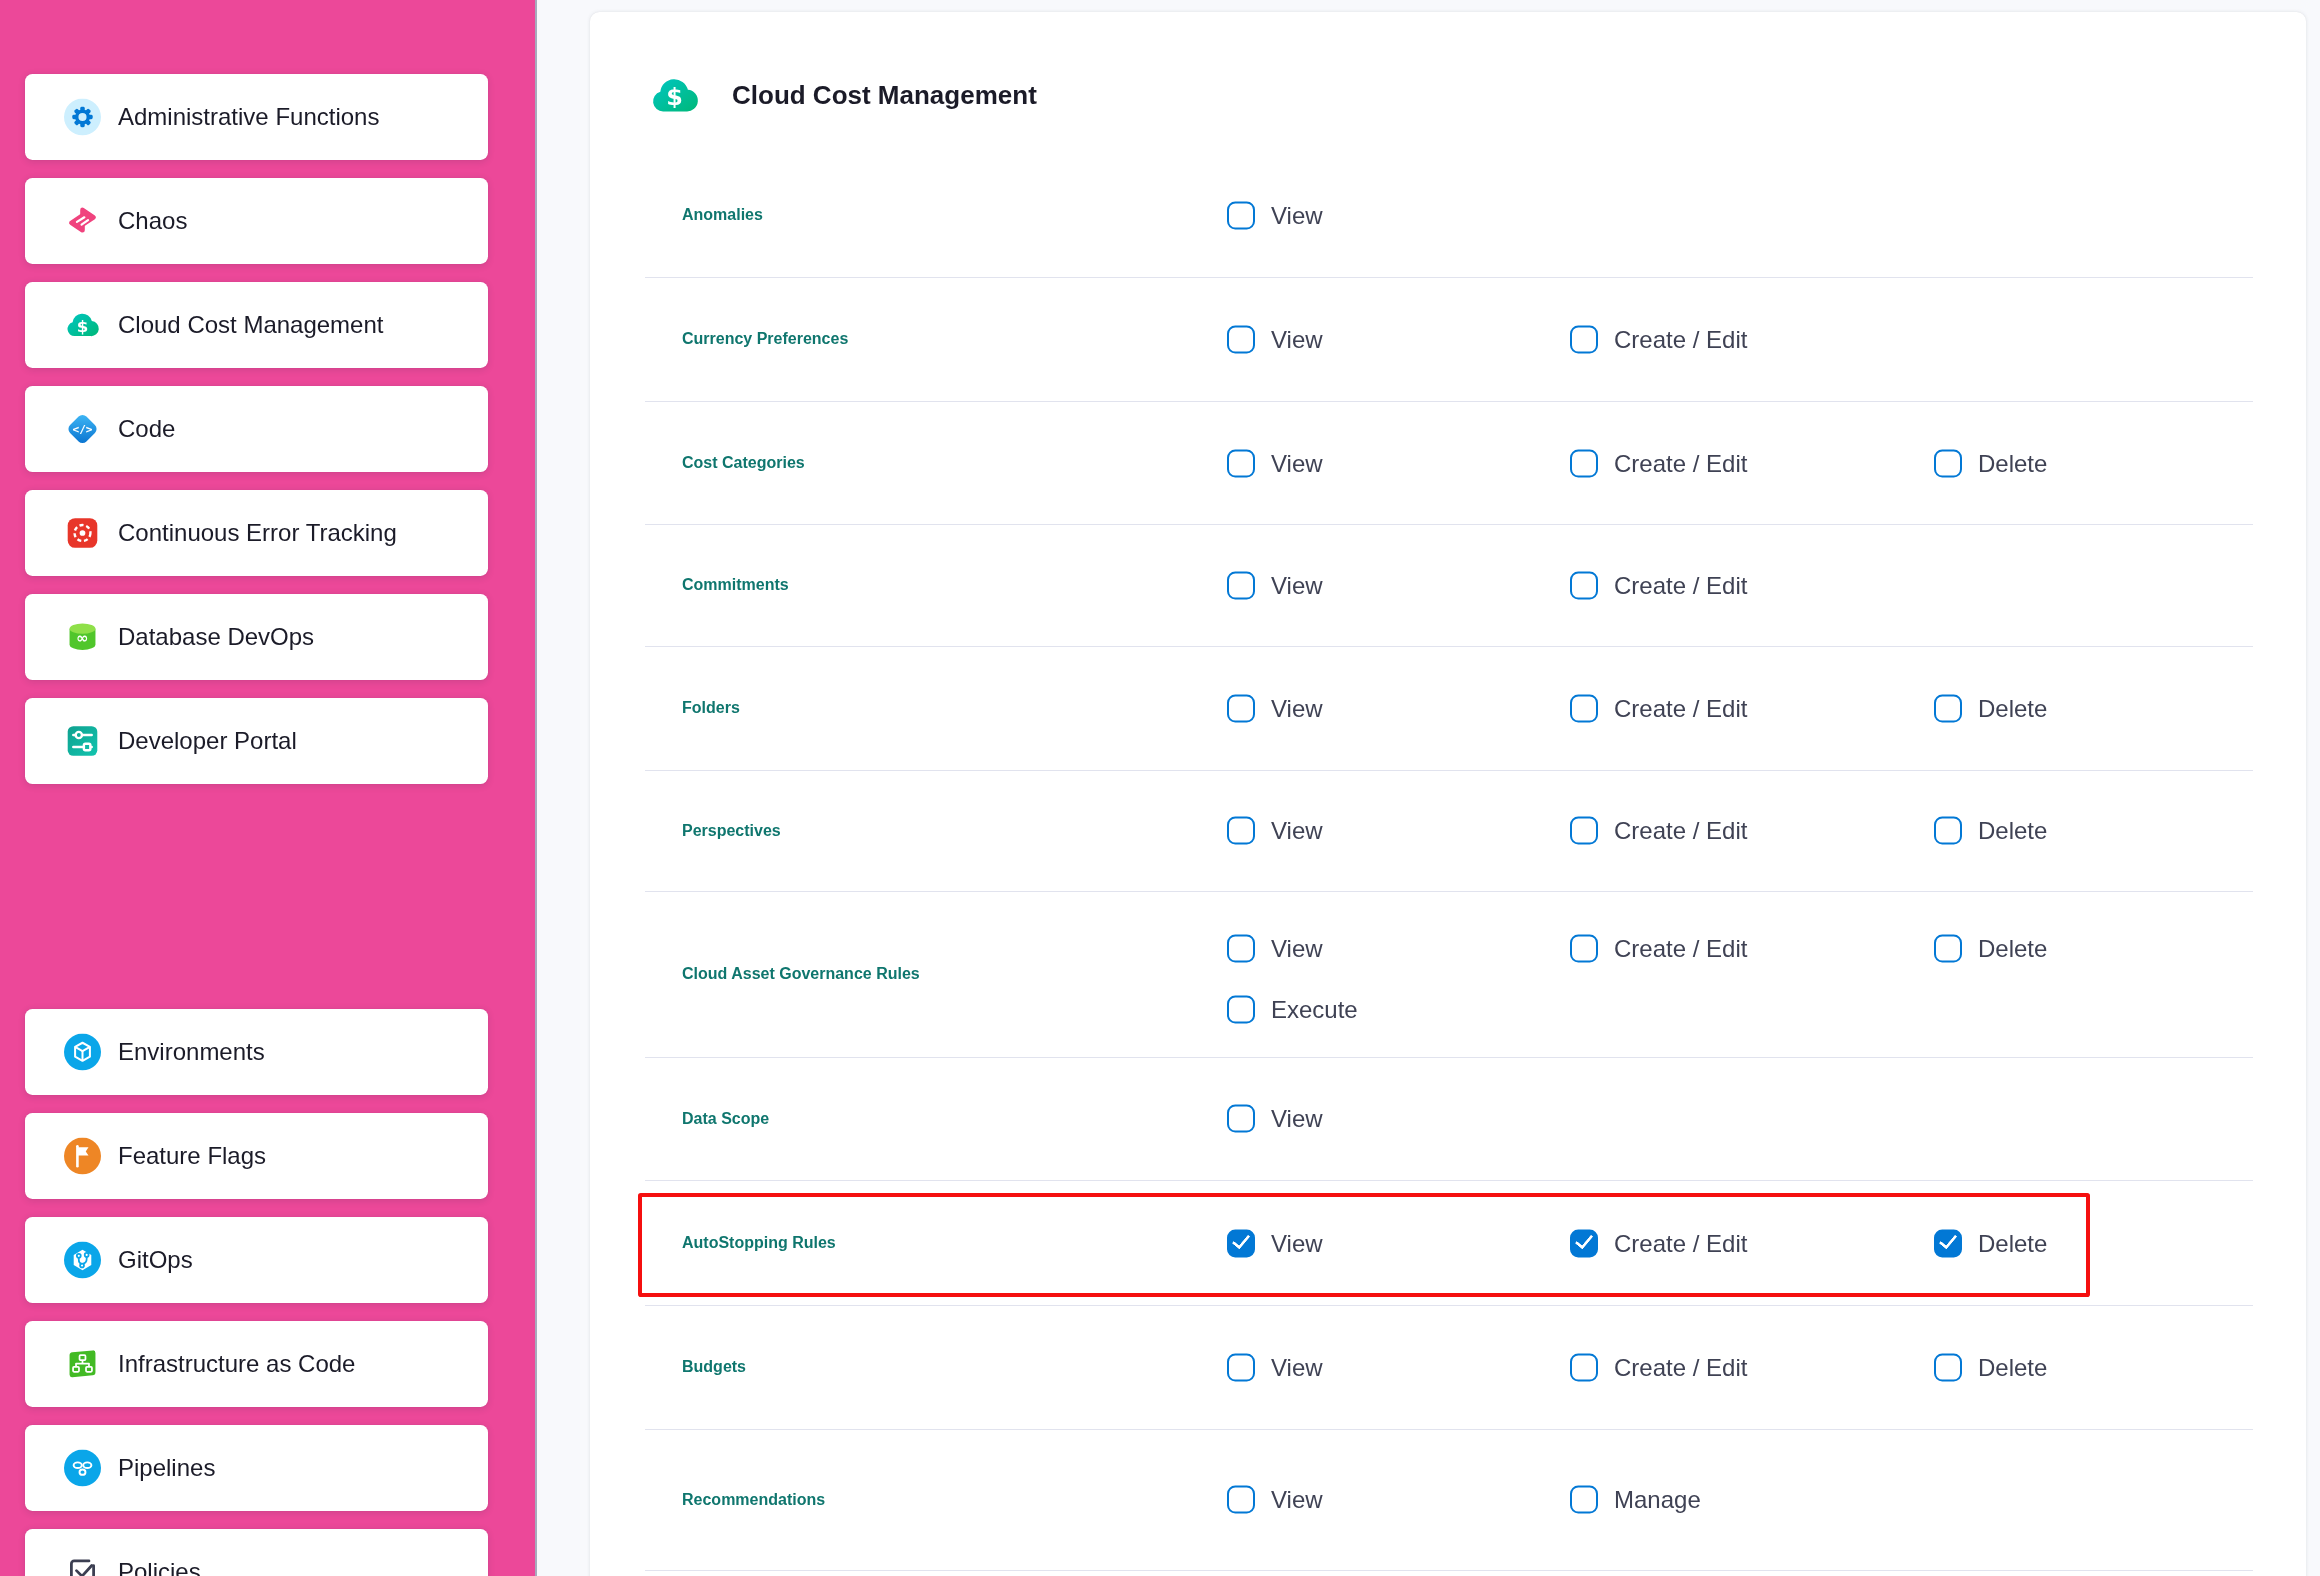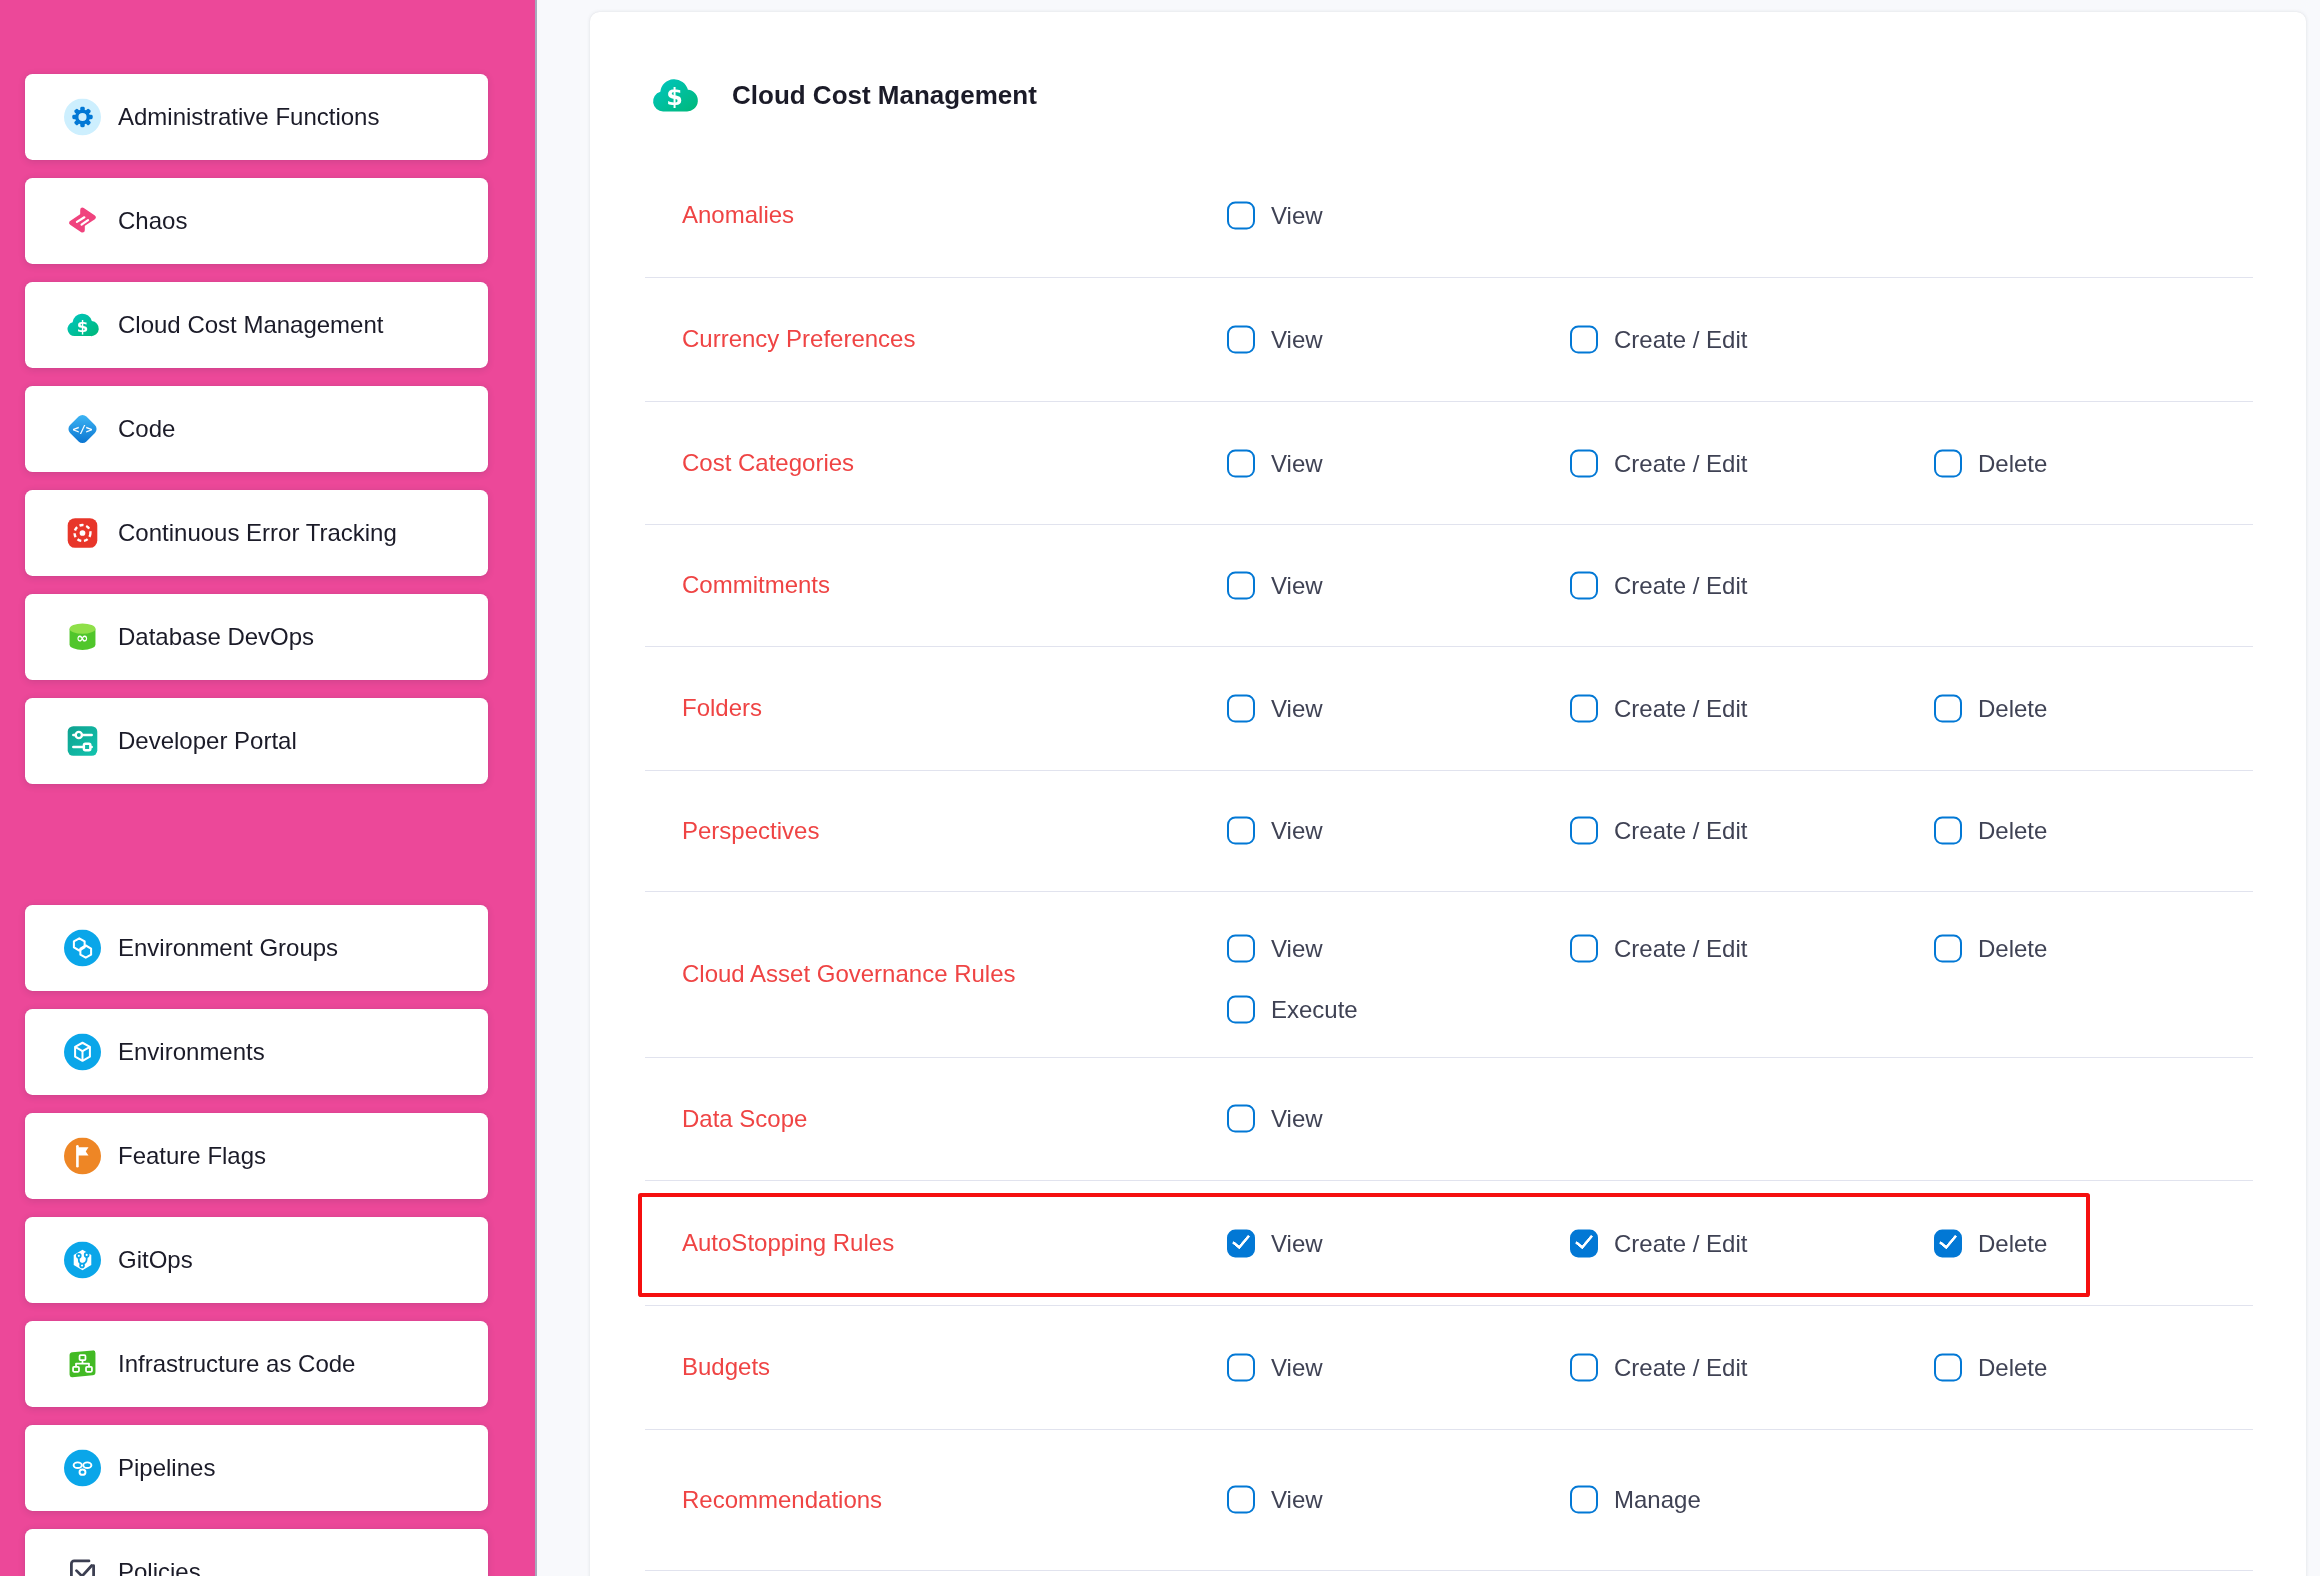--- a/index.html
+++ b/index.html
@@ -20,21 +20,21 @@
   .main-card{position:absolute;left:590px;top:12px;width:1716px;height:1577px;background:#ffffff;
              border-radius:9.3px;box-shadow:0 0.9px 3.7px rgba(96,97,112,.16),0 0 0.9px rgba(40,41,61,.08);}
   .card-header{position:absolute;left:0;top:37px;width:100%;height:93px;}
   .hdr-icon{position:absolute;left:58px;top:20.4px;width:53px;height:53px;}
   .hdr-icon svg{display:block;width:53px;height:53px;}
   .hdr-title{position:absolute;left:142px;top:46px;transform:translateY(-50%);
              font-size:26px;font-weight:bold;color:#1b1b28;white-space:nowrap;}
   
   .perm-row{position:absolute;left:55px;width:1608px;border-bottom:1.9px solid #e1e3ee;}
   .perm-label{position:absolute;left:37px;top:50%;transform:translateY(-50%);
-              font-size:24px;color:#ef4444;white-space:nowrap;}
+              font-size:16px;color:#0f766e;white-space:nowrap;font-weight:bold;}
   .cell{position:absolute;top:50%;transform:translateY(-50%);display:flex;align-items:center;height:33px;}
   .col-view  {left:582px;}
   .col-create{left:925px;align-items:center;}
   .col-delete{left:1289px;}
   .cell.line1{top:58px;}
   .cell.line2{top:119px;}
   .cb{position:relative;box-sizing:border-box;width:28px;height:28px;border:2.8px solid #0278d5;
       border-radius:8.3px;background:#ffffff;cursor:pointer;flex:0 0 auto;}
   .cb.checked{background:#0278d5;}
   .cb.checked::after{content:'';position:absolute;left:6.5px;top:0.9px;width:7.4px;height:14px;
@@ -173,32 +173,20 @@
             <path d="M10 26.5 H21"></path>
               <rect x="21.5" y="23" width="7" height="7" rx="1.6"></rect>
               <path d="M29 26.5 H30"></path>
           </g>
         </svg>
       </span>
       <span class="side-label">Developer Portal</span>
     </div>
 
 
-    <div class="side-card" style="top:905px">
-      <span class="side-icon">
-        <svg viewBox="0 0 40 40">
-          <circle cx="20" cy="20" r="20" fill="#0aa6e9"></circle>
-          <g fill="none" stroke="#ffffff" stroke-width="2.2" stroke-linejoin="round">
-            <polygon points="16.5,9.5 22.3,12.8 22.3,19.4 16.5,22.7 10.7,19.4 10.7,12.8"></polygon>
-            <polygon points="23.5,17.3 29.3,20.6 29.3,27.2 23.5,30.5 17.7,27.2 17.7,20.6"></polygon>
-          </g>
-        </svg>
-      </span>
-      <span class="side-label">Environment Groups</span>
-    </div>
 
     <div class="side-card" style="top:1009px">
       <span class="side-icon">
         <svg viewBox="0 0 40 40">
           <circle cx="20" cy="20" r="20" fill="#0aa6e9"></circle>
           <g fill="none" stroke="#ffffff" stroke-width="2.2" stroke-linejoin="round">
             <path d="M12 14.5 L20 10 L28 14.5 L28 25 L20 29.5 L12 25 Z"></path>
             <path d="M12 14.5 L20 19 L28 14.5"></path>
             <path d="M20 19 V29.5"></path>
           </g>

